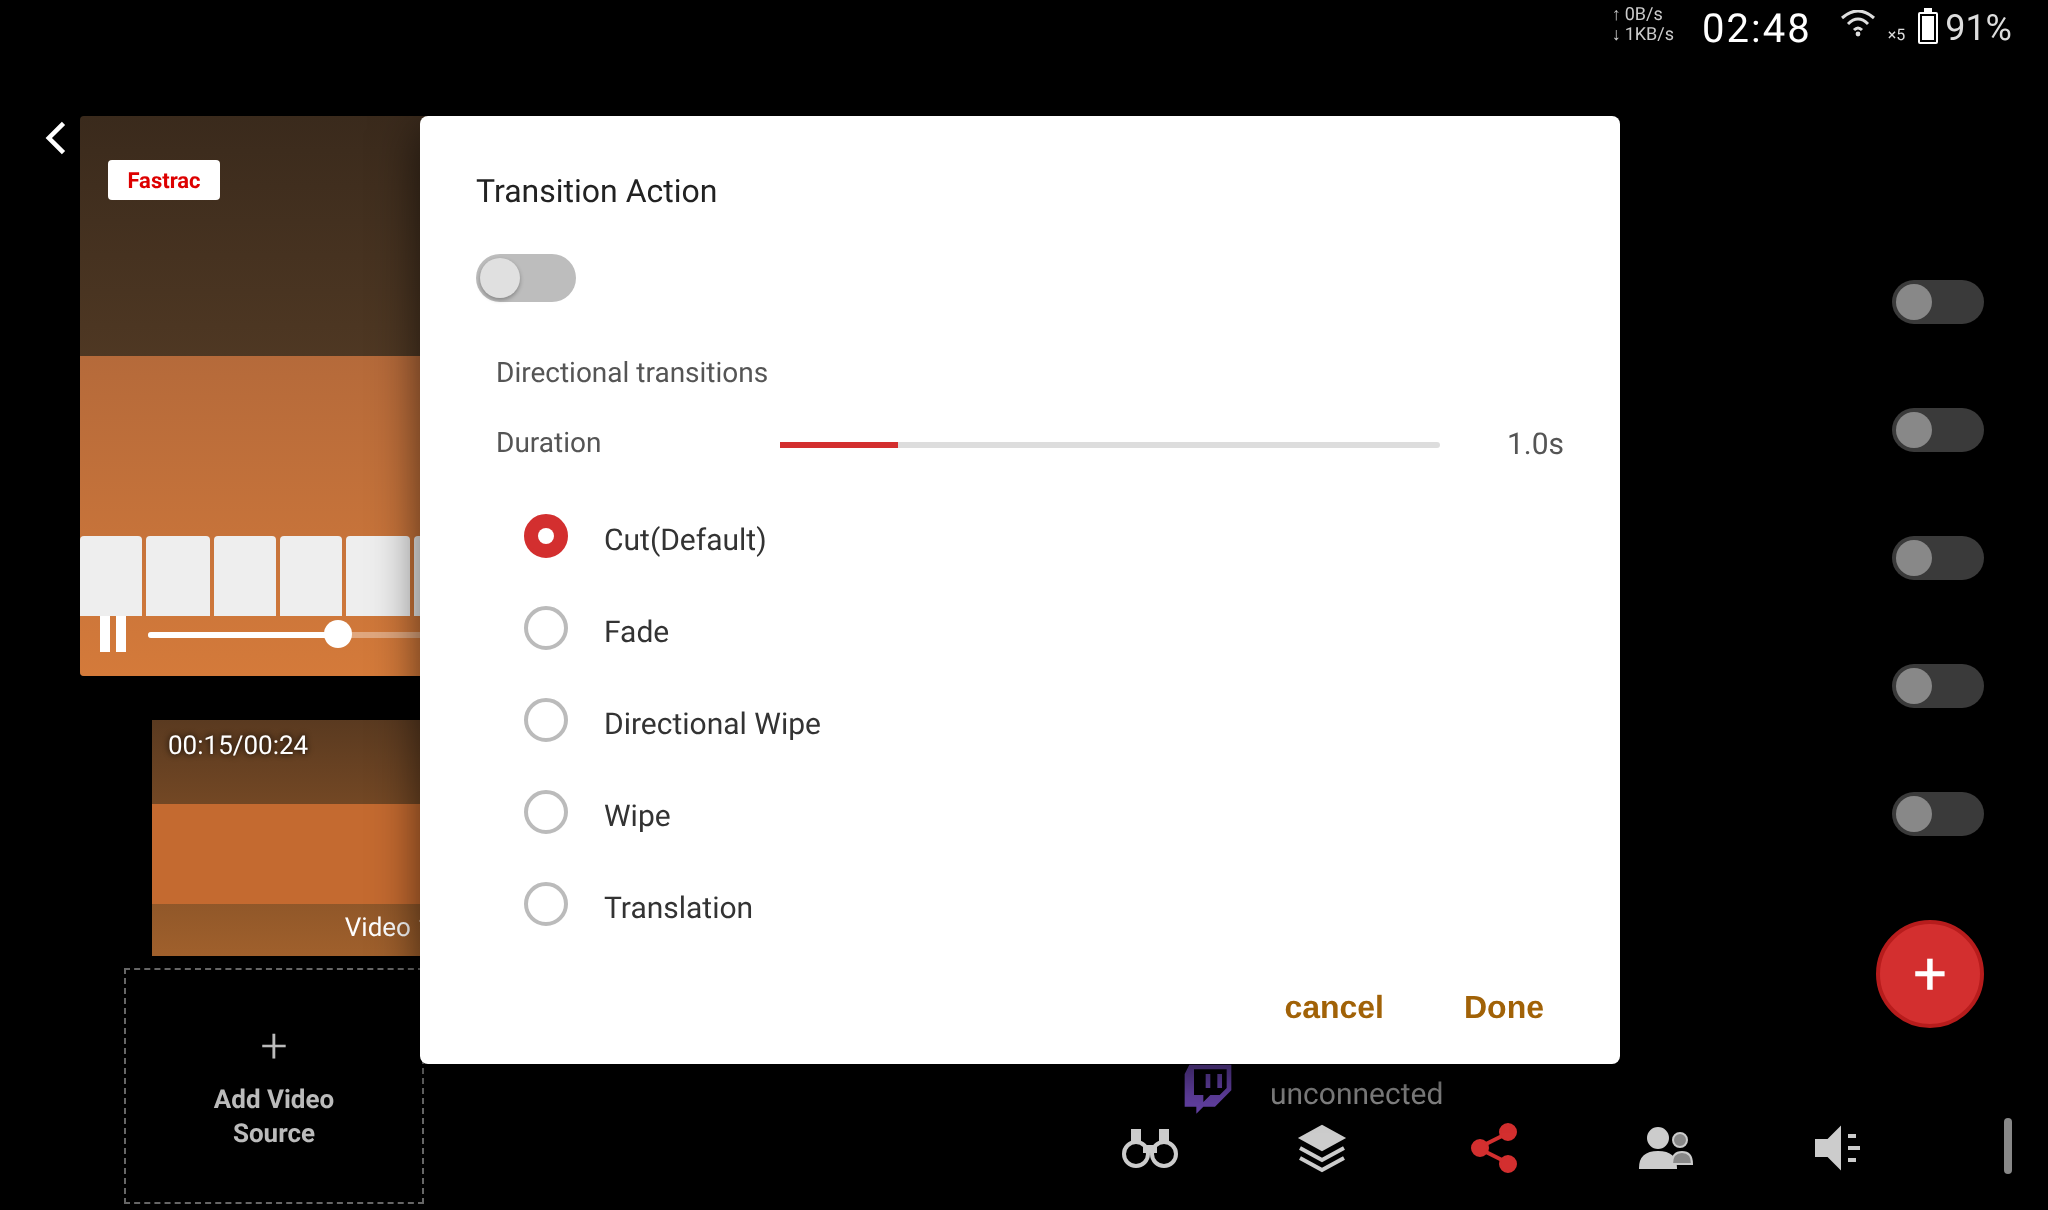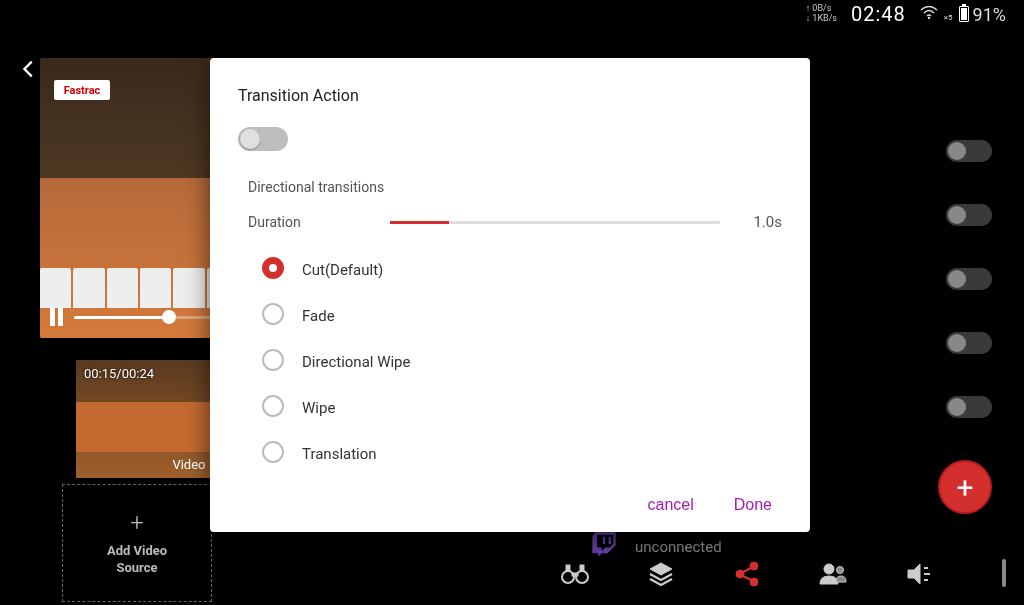--- a/index.html
+++ b/index.html
@@ -81,21 +81,21 @@
   .slider { flex:1; height:3px; background:#ddd; position:relative; border-radius:2px; }
   .slider-fill { position:absolute; left:0; top:0; bottom:0; width:18%; background:#d32f2f; }
   .dval { font-size:15px; color:#555; width:40px; text-align:right; }
   .options { display:flex; flex-direction:column; gap:8px; margin-left:24px; }
   .opt { display:flex; align-items:flex-end; gap:18px; padding:8px 0; }
   .radio { width:22px; height:22px; border:2px solid #bbb; border-radius:50%; position:relative; flex-shrink:0; }
   .opt.selected .radio { border-color:#d32f2f; background:#d32f2f; }
   .opt.selected .radio::after { content:""; position:absolute; left:50%; top:50%; width:8px; height:8px; background:#fff; border-radius:50%; transform:translate(-50%,-50%); }
   .opt .olabel { font-size:15px; color:#333; }
   .modal-actions { margin-top:auto; display:flex; justify-content:flex-end; gap:40px; padding-right:10px; }
-  .modal-actions .btn { font-size:16px; font-weight:400; color:#a21caf; background:none; border:none; cursor:pointer; }
+  .modal-actions .btn { font-size:16px; font-weight:700; color:#a16207; background:none; border:none; cursor:pointer; }
 </style>
 </head>
 <body>
 
 <div class="status-bar">
   <div class="net-speed">
     <div>
         <span>↑</span>
         <span>0B/s</span>
       </div>

